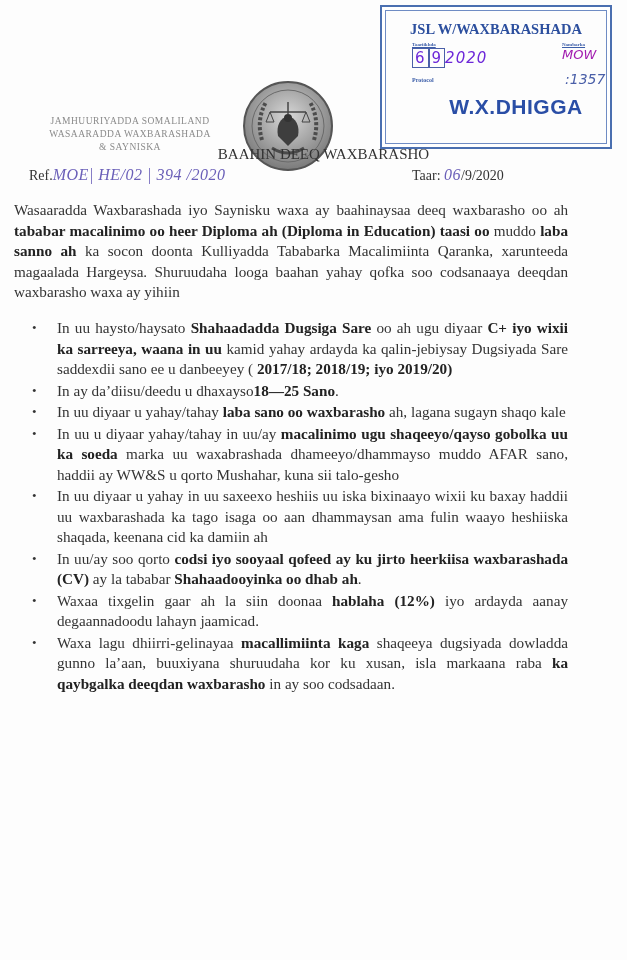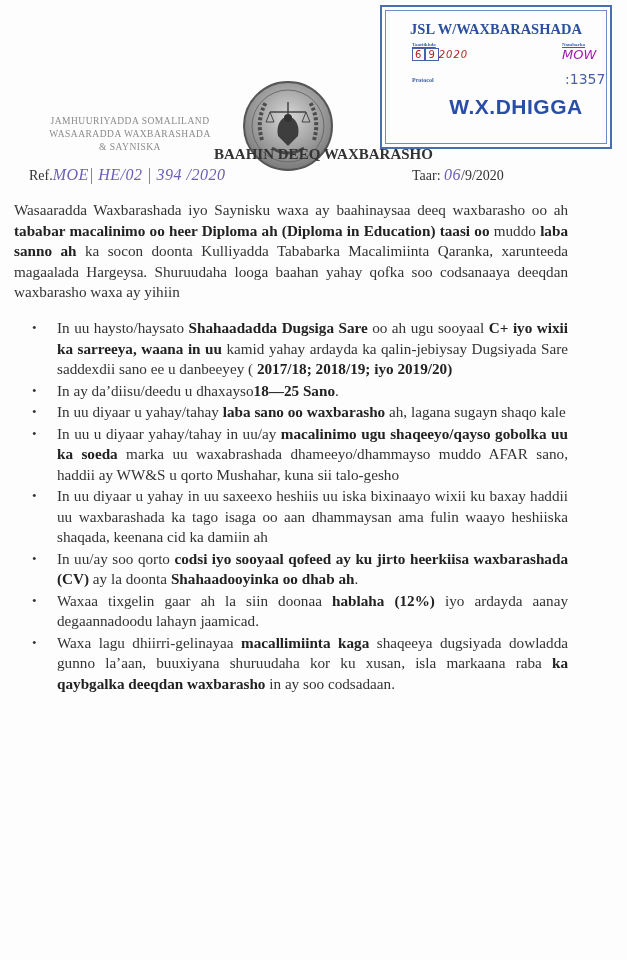--- a/index.html
+++ b/index.html
@@ -25,40 +25,40 @@
     border: 2px solid #4a6fb0; box-shadow: inset 0 0 0 3px #fff, inset 0 0 0 4px #6f8cc4;
     color: #2c4f9e; box-sizing: border-box;
   }
   .stamp-title {
     position: absolute; left: 0; right: 0; top: 14px; text-align: center;
     font-family: "Liberation Serif", serif; font-weight: bold; font-size: 14.5px; color: #2c4f9e;
   }
   .stamp-lbl { position: absolute; font-size: 5px; font-weight: bold; color: #3b5da8; text-decoration: underline; }
   .stamp-date {
     position: absolute; left: 30px; top: 42px; font-family: "DejaVu Sans", sans-serif;
-    font-size: 10px; color: #b91c1c; font-style: italic; letter-spacing: 1px;
+    font-size: 15px; color: #6d28d9; font-style: italic; letter-spacing: 1px;
   }
   .stamp-date .box { border: 1px solid #4a5fa8; padding: 0 2px; font-style: normal; }
   .stamp-sig {
     position: absolute; left: 180px; top: 40px; font-family: "DejaVu Sans", sans-serif;
     font-size: 13px; color: #a21caf; font-style: italic;
   }
   .stamp-protocol { position: absolute; left: 30px; top: 70px; font-size: 6px; font-weight: bold; color: #3b5da8; }
   .stamp-num {
     position: absolute; left: 183px; top: 64px; font-family: "DejaVu Sans", sans-serif;
-    font-size: 14px; color: #4a5fa8; 
+    font-size: 14px; color: #4a5fa8; font-style: italic;
   }
   .stamp-main {
     position: absolute; left: 0; right: 0; top: 88px; text-align: center;
     font-family: "Liberation Sans", sans-serif; font-weight: bold; font-size: 21px; color: #2a4ea6;
     letter-spacing: 0.5px; padding-left: 40px;
   }
   .doc-title {
     position: absolute; left: 0; width: 627px; top: 146px; text-align: center; padding-left: 20px; box-sizing: border-box;
-    font-weight: bold; font-size: 15px; color: #333;
+    font-weight: normal; font-size: 15px; color: #333;
   }
   .ref { position: absolute; left: 29px; top: 166px; font-size: 14px; color: #333; }
   .hand { font-family: Liberation Serif, serif; font-style: italic; color: #6a5fb8; font-size: 16px; letter-spacing: 0.5px; }
   .date { position: absolute; left: 412px; top: 166px; font-size: 14px; color: #333; }
   .intro {
     position: absolute; left: 14px; top: 200px; width: 554px;
     font-size: 15.2px; line-height: 20.5px; text-align: justify; color: #333;
   }
   .list { position: absolute; left: 28px; top: 318px; width: 540px; margin: 0; padding: 0; list-style: none; }
   .list li {
@@ -121,23 +121,23 @@
   </div>
 
   <div class="date">
     <span>Taar:</span>
     <span class="hand">06</span><span>/9/2020</span>
   </div>
 
   <div class="intro" id="intro"><span>Wasaaradda Waxbarashada iyo Saynisku waxa ay baahinaysaa deeq waxbarasho oo ah </span><b>tababar macalinimo oo heer Diploma ah (Diploma in Education) taasi oo</b><span> muddo </span><b>laba sanno ah</b><span> ka socon doonta Kulliyadda Tababarka Macalimiinta Qaranka, xarunteeda magaalada Hargeysa. Shuruudaha looga baahan yahay qofka soo codsanaaya deeqdan waxbarasho waxa ay yihiin</span></div>
 
   <ul class="list" id="reqs">
-      <li><span class="bullet">•</span><span>In uu haysto/haysato </span><b>Shahaadadda Dugsiga Sare</b><span> oo ah ugu sooyaal </span><b>C+ iyo wixii ka sarreeya, waana in uu</b><span> kamid yahay ardayda ka  qalin-jebiysay Dugsiyada Sare   saddexdii sano ee u danbeeyey ( </span><b>2017/18; 2018/19; iyo 2019/20)</b></li>
+      <li><span class="bullet">•</span><span>In uu haysto/haysato </span><b>Shahaadadda Dugsiga Sare</b><span> oo ah ugu diyaar </span><b>C+ iyo wixii ka sarreeya, waana in uu</b><span> kamid yahay ardayda ka  qalin-jebiysay Dugsiyada Sare   saddexdii sano ee u danbeeyey ( </span><b>2017/18; 2018/19; iyo 2019/20)</b></li>
       <li><span class="bullet">•</span><span>In ay da’diisu/deedu u dhaxayso</span><b>18—25 Sano</b><span>.</span></li>
       <li><span class="bullet">•</span><span>In uu diyaar u yahay/tahay </span><b>laba sano oo waxbarasho</b><span> ah, lagana sugayn shaqo kale</span></li>
       <li><span class="bullet">•</span><span>In uu u diyaar yahay/tahay in uu/ay </span><b>macalinimo ugu shaqeeyo/qayso gobolka uu ka soeda</b><span> marka uu waxabrashada dhameeyo/dhammayso muddo AFAR sano, haddii ay WW&amp;S u qorto Mushahar, kuna sii talo-gesho</span></li>
       <li><span class="bullet">•</span><span>In uu diyaar u yahay in uu saxeexo heshiis uu iska bixinaayo wixii ku baxay haddii uu waxbarashada ka tago isaga oo aan dhammaysan ama fulin waayo heshiiska shaqada, keenana cid ka damiin ah</span></li>
-      <li><span class="bullet">•</span><span>In uu/ay soo qorto </span><b>codsi iyo sooyaal qofeed ay ku jirto heerkiisa waxbarashada (CV)</b><span> ay la doonta </span><b>Shahaadooyinka oo dhab ah</b><span>.</span></li>
+      <li><span class="bullet">•</span><span>In uu/ay soo qorto </span><b>codsi iyo sooyaal qofeed ay ku jirto heerkiisa waxbarashada (CV)</b><span> ay la tababar </span><b>Shahaadooyinka oo dhab ah</b><span>.</span></li>
       <li><span class="bullet">•</span><span>Waxaa tixgelin gaar ah la siin doonaa </span><b>hablaha (12%)</b><span> iyo ardayda aanay degaannadoodu lahayn jaamicad.</span></li>
       <li><span class="bullet">•</span><span>Waxa lagu dhiirri-gelinayaa </span><b>macallimiinta kaga</b><span> shaqeeya dugsiyada dowladda gunno la’aan, buuxiyana shuruudaha kor ku xusan, isla markaana raba </span><b>ka qaybgalka deeqdan waxbarasho</b><span> in ay soo codsadaan.</span></li>
     </ul>
 
 </div>
 
 </body></html>

